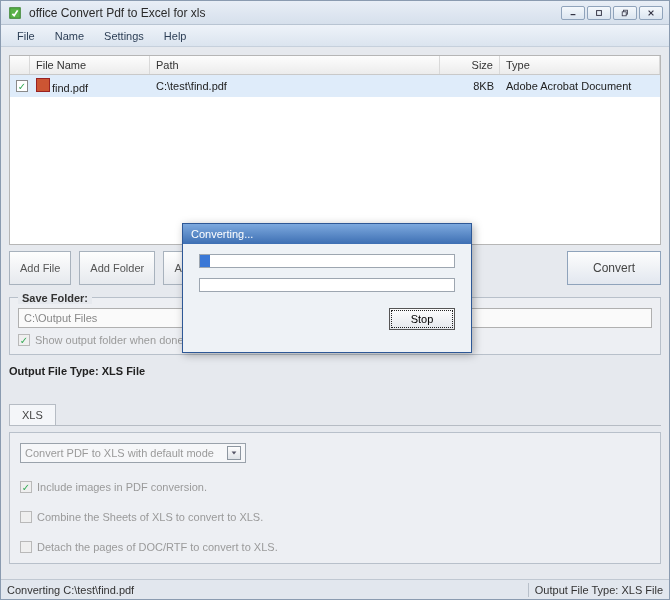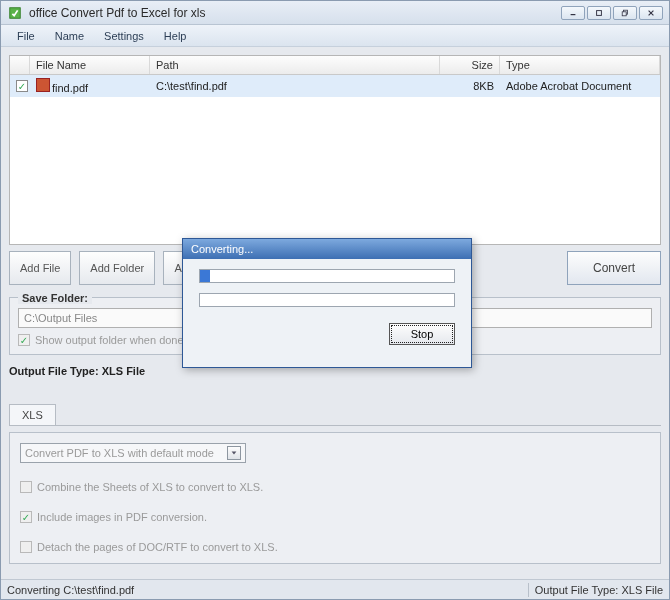--- a/index.html
+++ b/index.html
@@ -51,21 +51,21 @@
 .select .arrow { width: 14px; height: 14px; border: 1px solid #8d96a0; background: linear-gradient(#fdfdfd,#dfe3e8); display: flex; align-items: center; justify-content: center; }
 
 .checkbox { width: 12px; height: 12px; border: 1px solid #8a8a8a; background: #fff; display: inline-flex; align-items: center; justify-content: center; }
 .checkbox.checked::after { content: "✓"; font-size: 10px; color: #3a5; }
 .checkbox.disabled { background: #efefef; border-color: #b9b9b9; }
 
 .statusbar { height: 20px; border-top: 1px solid #c0c8d2; background: #e2e7ee; display: flex; align-items: center; padding: 0 6px; color: #333; }
 .statusbar .divider { border-left: 1px solid #b8c0ca; margin: 0 6px; height: 14px; }
 .statusbar .spacer { flex: 1; }
 
-.dialog-shadow { position: absolute; left: 182px; top: 238px; width: 290px; height: 130px; filter: drop-shadow(2px 2px 4px rgba(0,0,0,.3)); }
+.dialog-shadow { position: absolute; left: 182px; top: 223px; width: 290px; height: 130px; filter: drop-shadow(2px 2px 4px rgba(0,0,0,.3)); }
 .dialog { width: 290px; height: 130px; border: 1px solid #2e5896; background: #eef2f6; display: flex; flex-direction: column; }
 .dialog-title { height: 20px; background: linear-gradient(#7da9de,#3d6fb3); color: #fff; font-size: 11px; display: flex; align-items: center; padding: 0 8px; }
 .dialog-body { flex: 1; padding: 10px 16px; display: flex; flex-direction: column; gap: 10px; }
 .progress { height: 14px; border: 1px solid #9da6b0; background: #fff; }
 .progress .fill { height: 100%; width: 4%; background: #3b78d6; }
 .progress.empty .fill { width: 0; }
 .dialog-btnrow { display: flex; justify-content: flex-end; margin-top: 6px; }
 .stop-btn { width: 66px; height: 22px; border: 1px solid #555; outline: 1px dotted #222; outline-offset: -3px; background: linear-gradient(#fdfdfd,#e5e8ed); display: flex; align-items: center; justify-content: center; cursor: pointer; }
 
 .disabled-text { color: #9a9a9a; }
@@ -164,26 +164,26 @@
     <div class="options-box">
       <div class="select">
         <span class="disabled-text">Convert PDF to XLS with default mode</span>
         <span class="arrow">
             <svg width="8" height="8" viewBox="0 0 10 10">
               <path d="M2 3 L5 7 L8 3 Z" fill="#556"></path>
             </svg>
           </span>
       </div>
       <div class="chk-row">
+        <span class="checkbox checked disabled"></span>
+        <span class="disabled-text">Include images in PDF conversion.</span>
+      </div>
+      <div class="chk-row">
         <span class="checkbox disabled"></span>
         <span class="disabled-text">Combine the Sheets of XLS to convert to XLS.</span>
-      </div>
-      <div class="chk-row">
-        <span class="checkbox checked disabled"></span>
-        <span class="disabled-text">Include images in PDF conversion.</span>
       </div>
       <div class="chk-row">
         <span class="checkbox disabled"></span>
         <span class="disabled-text">Detach the pages of DOC/RTF to convert to XLS.</span>
       </div>
     </div>
 
   </div>
 
   <div class="statusbar">

